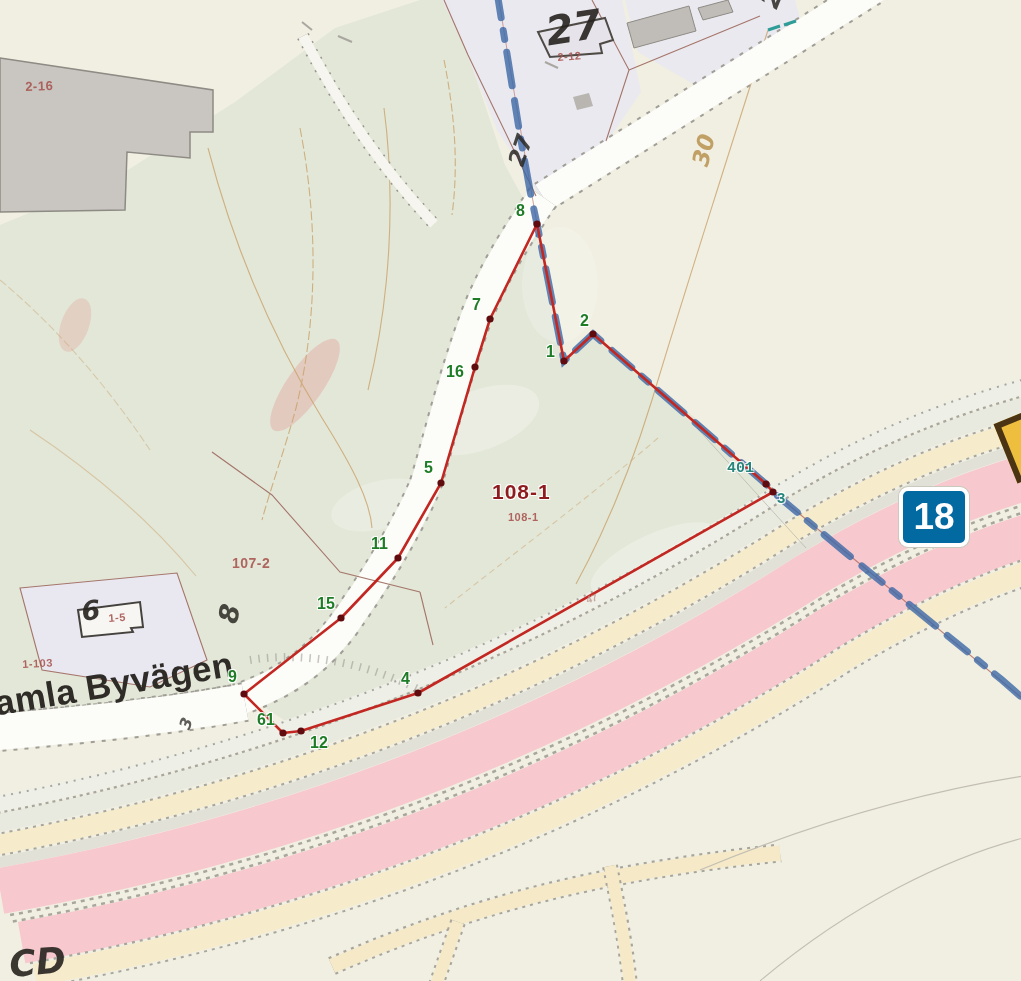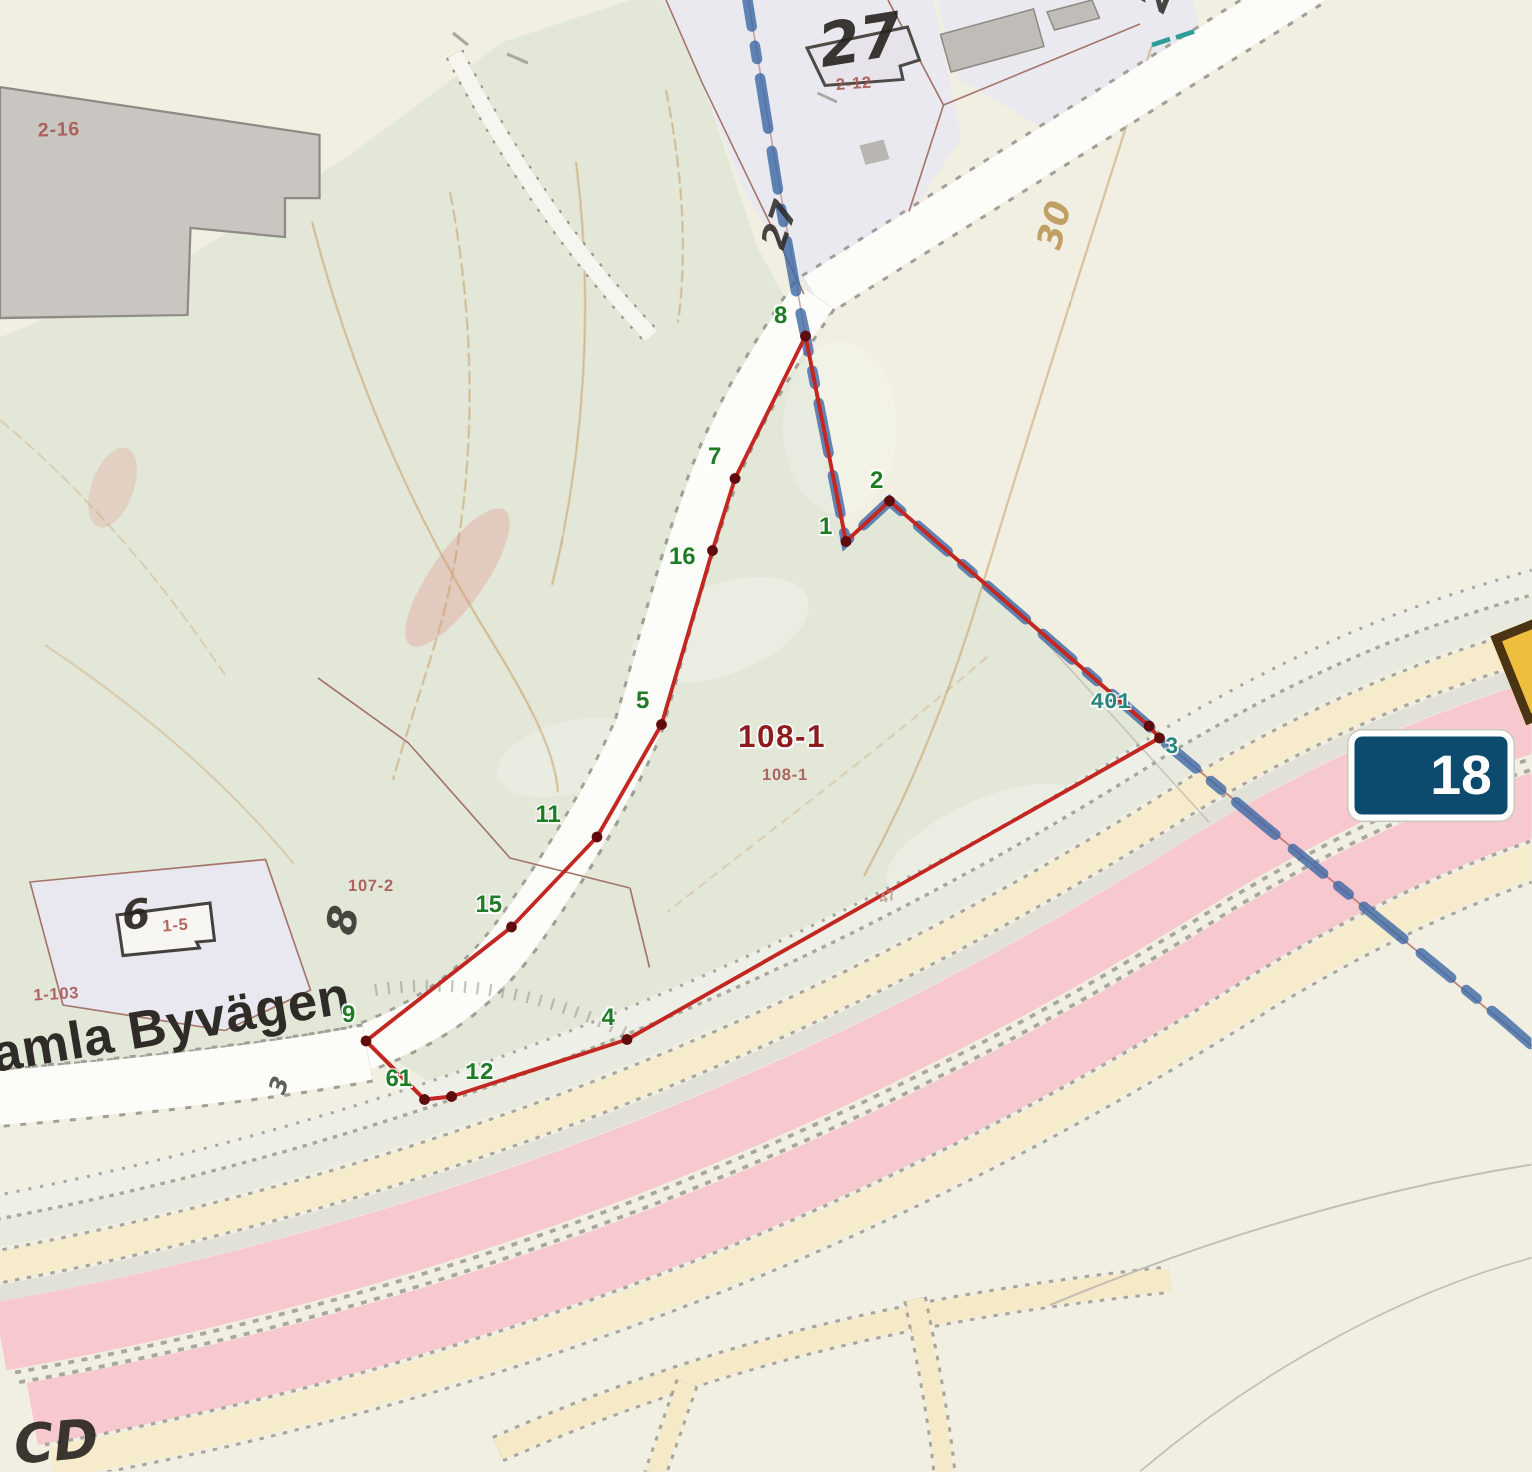--- a/index.html
+++ b/index.html
@@ -176,44 +176,44 @@
 
 <div id="labels">
       <div class="lbl red-sm" style="left: 25px; top: 80px; font-size: 13px; transform: rotate(-2deg);">2-16</div>
       <div class="lbl blk-xl" style="left: 543px; top: 12px; font-size: 40px; transform: rotate(-9deg);">27</div>
       <div class="lbl red-sm" style="left: 557px; top: 52px; font-size: 11px; transform: rotate(-4deg);">2-12</div>
       <div class="lbl blk-lg" style="left: 756px; top: 2px; font-size: 26px; transform: rotate(-68deg);">21</div>
       <div class="lbl blk-lg" style="left: 505px; top: 162px; font-size: 23px; transform: rotate(-72deg);">27</div>
       <div class="lbl tan-lg" style="left: 689px; top: 163px; font-size: 23px; transform: rotate(-76deg);">30</div>
       <div class="lbl darkred-lg halo" style="left: 492px; top: 481px; font-size: 21px; transform: rotate(0deg);">108-1</div>
       <div class="lbl red-sm" style="left: 508px; top: 512px; font-size: 11px; transform: rotate(0deg);">108-1</div>
-      <div class="lbl red-sm" style="left: 232px; top: 586px; font-size: 11px; transform: rotate(0deg);">107-2</div>
+      <div class="lbl red-sm" style="left: 232px; top: 556px; font-size: 14px; transform: rotate(0deg);">107-2</div>
       <div class="lbl red-sm" style="left: 22px; top: 659px; font-size: 11px; transform: rotate(-3deg);">1-103</div>
       <div class="lbl blk-xl" style="left: 80px; top: 598px; font-size: 27px; transform: rotate(-6deg);">6</div>
       <div class="lbl red-sm" style="left: 108px; top: 613px; font-size: 11px; transform: rotate(-4deg);">1-5</div>
       <div class="lbl blk-lg" style="left: 214px; top: 620px; font-size: 27px; transform: rotate(-78deg);">8</div>
       <div class="lbl roadname" style="left: -8px; top: 686px; font-size: 35px; transform: rotate(-9.5deg);">amla Byvägen</div>
       <div class="lbl blk-sm" style="left: 177px; top: 726px; font-size: 16px; transform: rotate(-70deg);">3</div>
       <div class="lbl faint-sm" style="left: 585px; top: 596px; font-size: 10px; transform: rotate(-18deg);">47</div>
       <div class="lbl blk-xl" style="left: 8px; top: 947px; font-size: 36px; transform: rotate(-5deg);">CD</div>
       <div class="lbl vtx halo" style="left: 516px; top: 203px;">8</div>
       <div class="lbl vtx halo" style="left: 546px; top: 344px;">1</div>
       <div class="lbl vtx halo" style="left: 580px; top: 313px;">2</div>
       <div class="lbl vtx halo teal" style="left: 727px; top: 461px; font-family: Liberation Mono, monospace;">401</div>
       <div class="lbl vtx halo teal" style="left: 777px; top: 490px;">3</div>
       <div class="lbl vtx halo" style="left: 401px; top: 671px;">4</div>
-      <div class="lbl vtx halo" style="left: 310px; top: 707px; font-family: Liberation Mono, monospace;">12</div>
+      <div class="lbl vtx halo" style="left: 310px; top: 735px;">12</div>
       <div class="lbl vtx halo" style="left: 257px; top: 712px;">61</div>
       <div class="lbl vtx halo" style="left: 228px; top: 669px;">9</div>
       <div class="lbl vtx halo" style="left: 317px; top: 596px;">15</div>
-      <div class="lbl vtx halo" style="left: 357px; top: 536px; text-align: right;">11</div>
+      <div class="lbl vtx halo" style="left: 371px; top: 536px; text-align: right;">11</div>
       <div class="lbl vtx halo" style="left: 424px; top: 460px;">5</div>
       <div class="lbl vtx halo" style="left: 446px; top: 364px;">16</div>
       <div class="lbl vtx halo" style="left: 472px; top: 297px;">7</div>
     </div>
 
-<div id="badge18" style="left: 899px; top: 487px; width: 62px; height: 52px; background: #0c4a6e; padding-left: 40px;">
+<div id="badge18" style="left: 899px; top: 487px; width: 62px; height: 52px; background: #0369a1;">
   <span>18</span>
 </div>
 
 <div id="badgeYellow" style="left: 1004px; top: 414px; width: 30px; height: 52px;"></div>
 
 </div>
 
 </body></html>

